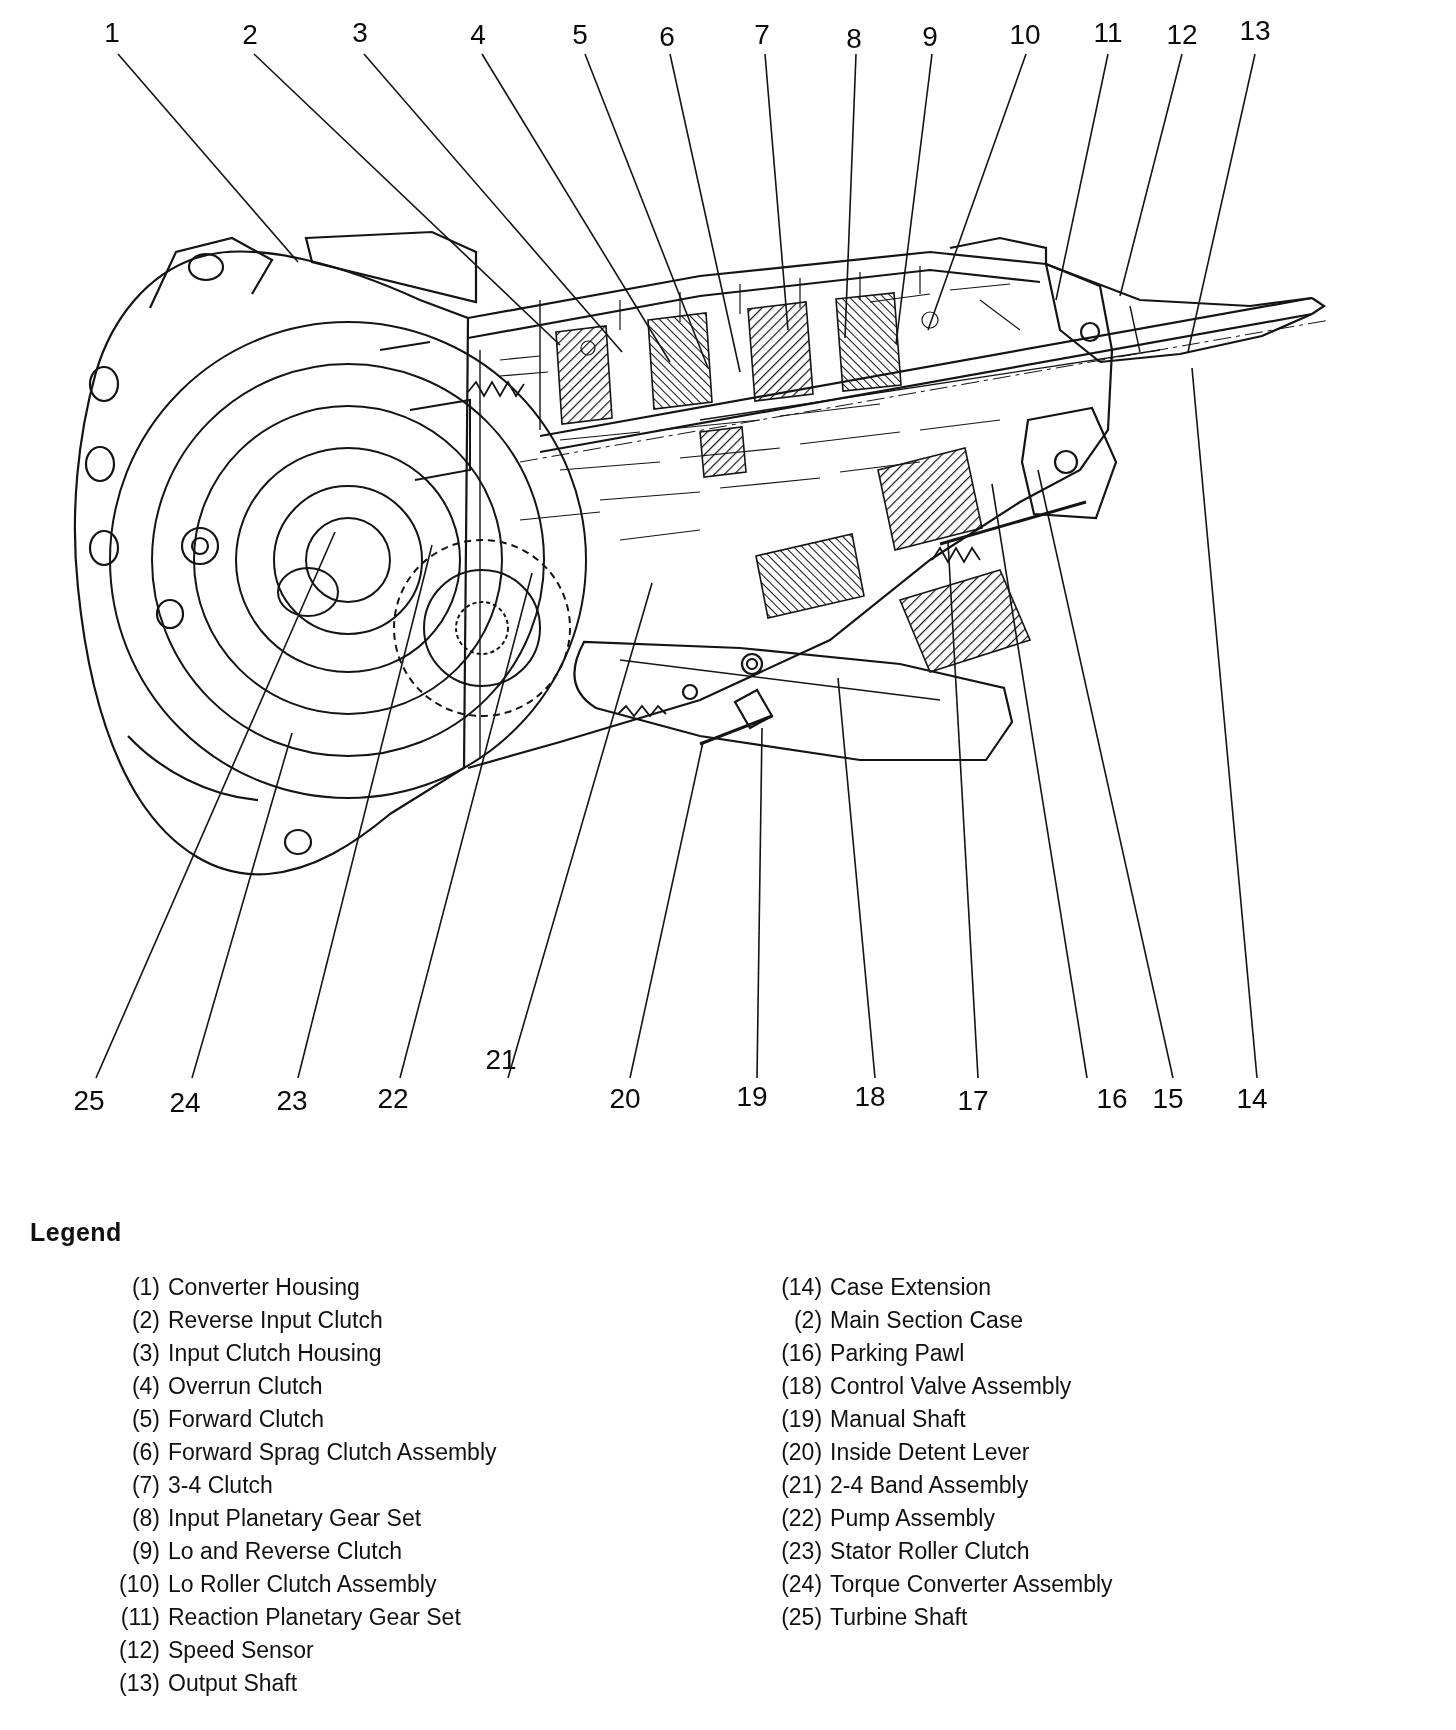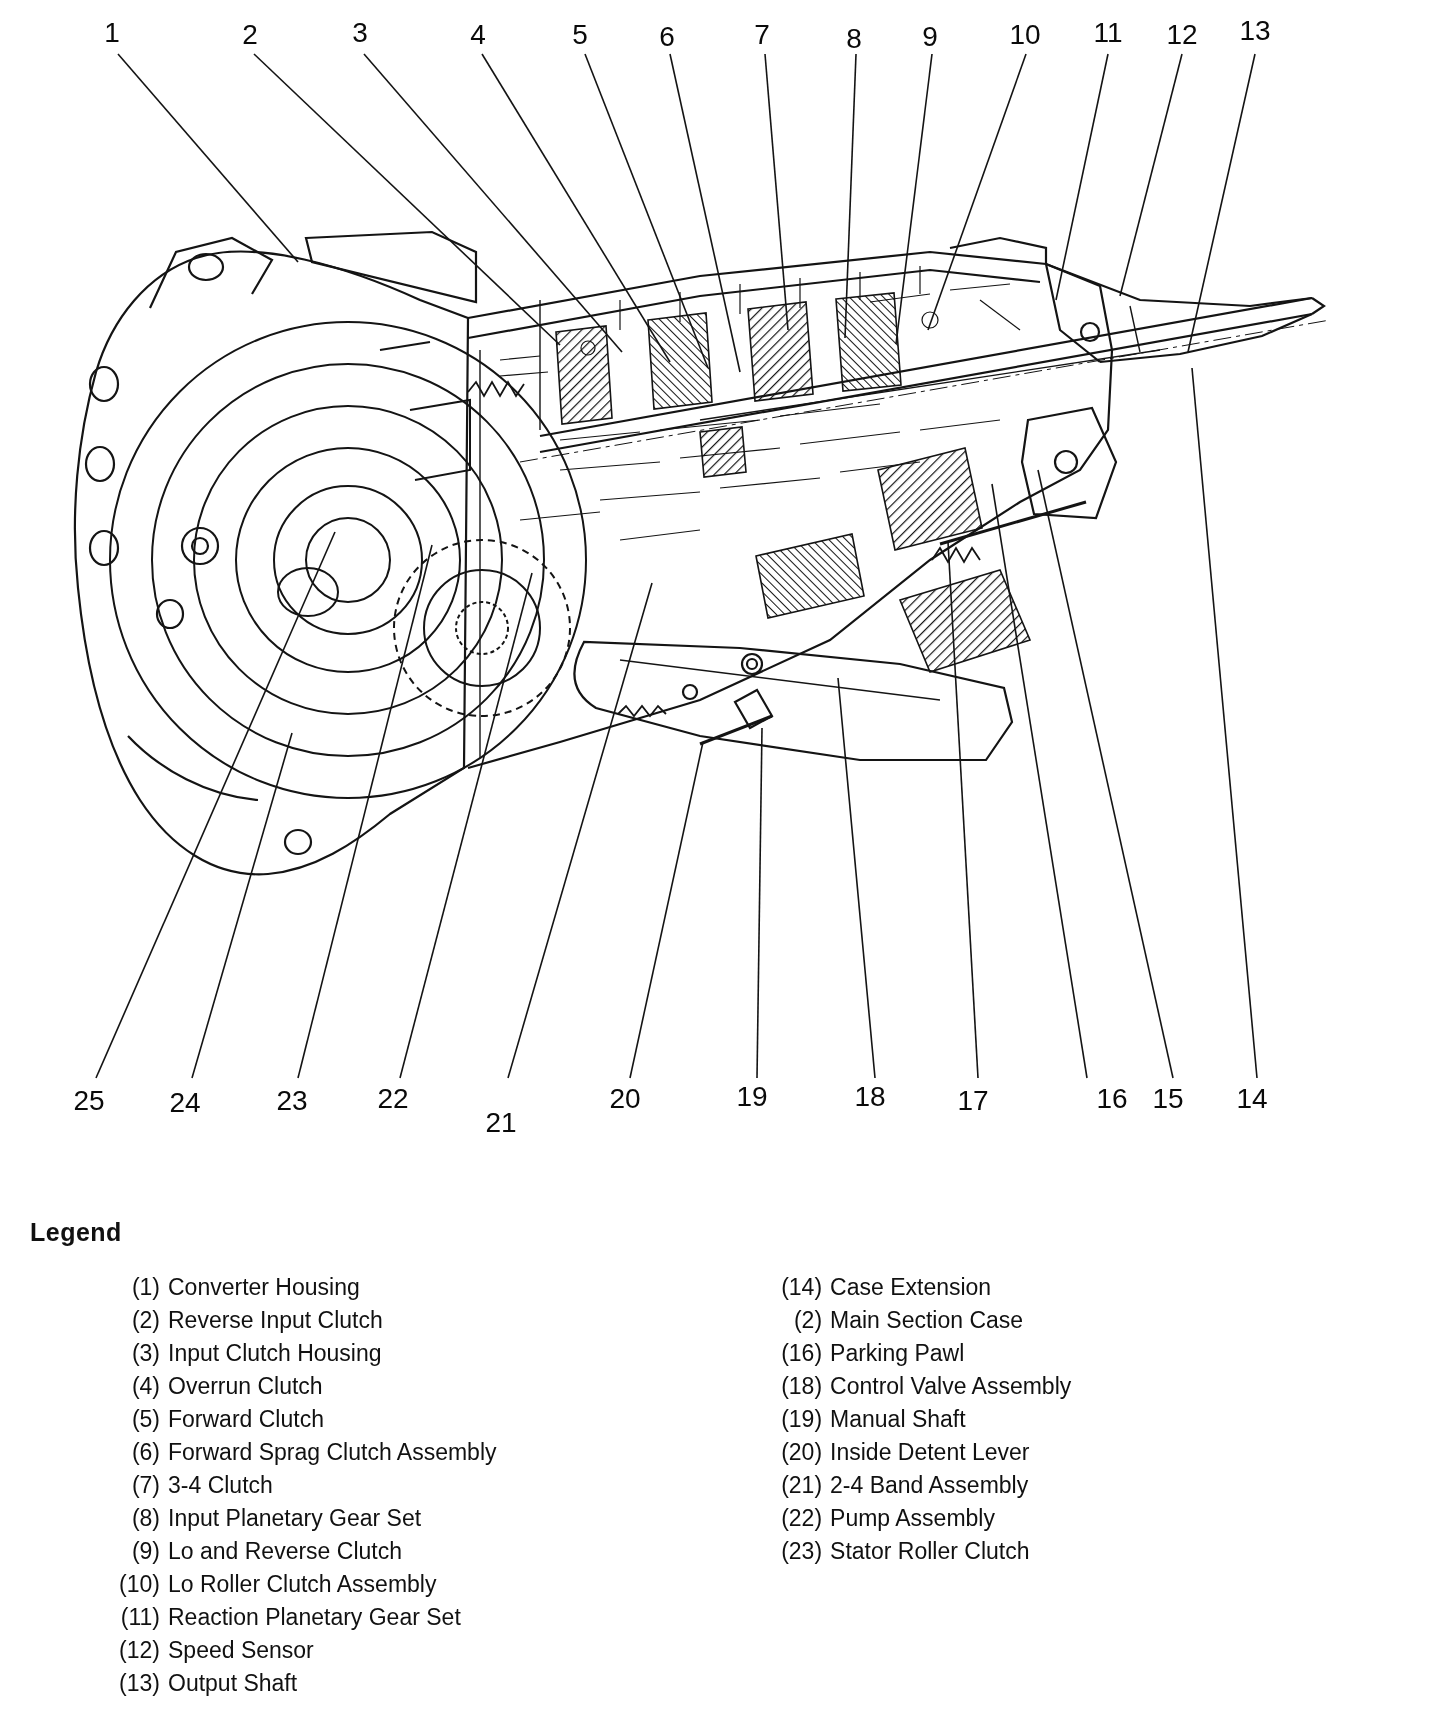--- a/index.html
+++ b/index.html
@@ -200,21 +200,21 @@
   <span class="co" style="left:930px;top:22px">9</span>
   <span class="co" style="left:1025px;top:20px">10</span>
   <span class="co" style="left:1108px;top:18px">11</span>
   <span class="co" style="left:1182px;top:20px">12</span>
   <span class="co" style="left:1255px;top:16px">13</span>
 
   <span class="co" style="left:89px;top:1086px">25</span>
   <span class="co" style="left:185px;top:1088px">24</span>
   <span class="co" style="left:292px;top:1086px">23</span>
   <span class="co" style="left:393px;top:1084px">22</span>
-  <span class="co" style="left:501px;top:1108px">21</span>
+  <span class="co" style="left:501px;top:1045px">21</span>
   <span class="co" style="left:625px;top:1084px">20</span>
   <span class="co" style="left:752px;top:1082px">19</span>
   <span class="co" style="left:870px;top:1082px">18</span>
   <span class="co" style="left:973px;top:1086px">17</span>
   <span class="co" style="left:1112px;top:1084px">16</span>
   <span class="co" style="left:1168px;top:1084px">15</span>
   <span class="co" style="left:1252px;top:1084px">14</span>
 </div>
 
 <div class="legend">
@@ -328,16 +328,24 @@
         <div class="li">
           <span class="num">(22)</span>
           <span class="lab">Pump Assembly</span>
         </div>
 
         <div class="li">
           <span class="num">(23)</span>
           <span class="lab">Stator Roller Clutch</span>
         </div>
 
-
+        <div class="li">
+          <span class="num">(24)</span>
+          <span class="lab">Torque Converter Assembly</span>
+        </div>
+
+        <div class="li">
+          <span class="num">(25)</span>
+          <span class="lab">Turbine Shaft</span>
+        </div>
       </div>
   </div>
 </div>
 
 </body></html>

